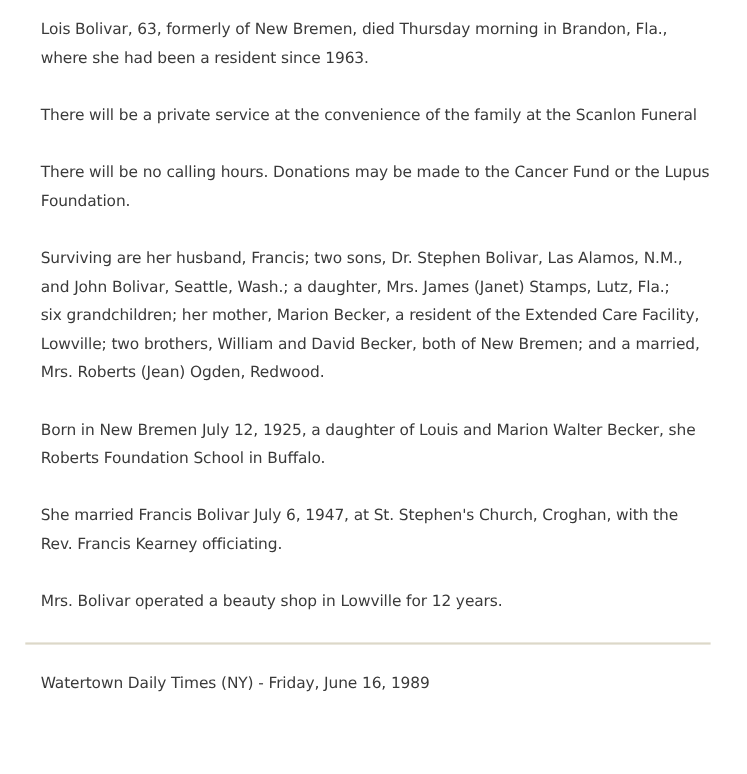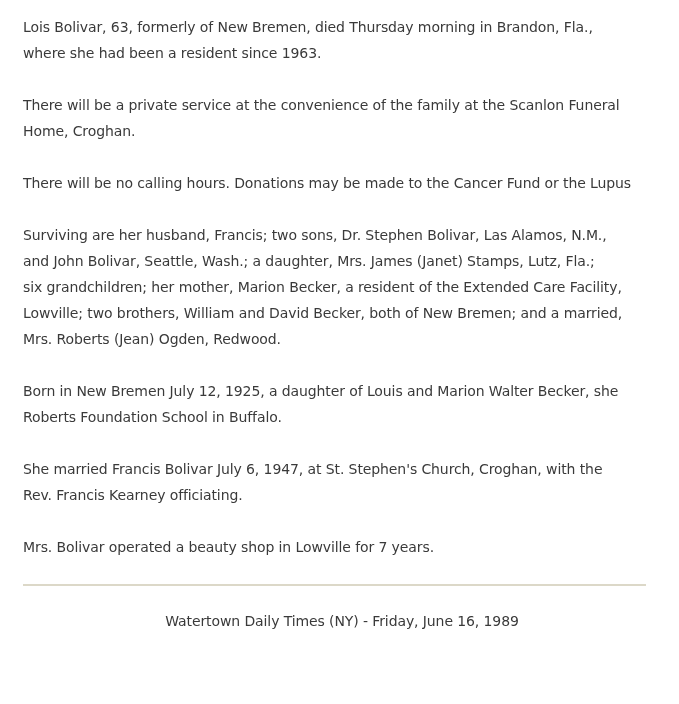--- a/index.html
+++ b/index.html
@@ -20,51 +20,51 @@
     font-family: "DejaVu Sans", sans-serif;
     font-size: 14px;
     color: var(--text, #3a3a3a);
   }
   .para { margin: 0; }
   .para + .para { margin-top: 26px; }
   .line {
     line-height: 26px;
     white-space: nowrap;
     letter-spacing: -0.1px;
+    margin-left: 14px;
   }
   .divider {
     border: none;
     height: 2px;
     width: 623px;
     margin: 24px 0 0 0;
     background: var(--divider, #dcd8c8);
   }
   .source {
     margin-top: 22px;
-    text-align: center;
   }
 </style>
 </head>
 <body>
 
 <div class="page" style="--bg: #ffffff; --text: #3a3a3a; --divider: #dcd8c8;">
   <div class="doc">
 
     <div class="para">
       <div class="line">Lois Bolivar, 63, formerly of New Bremen, died Thursday morning in Brandon, Fla.,</div>
       <div class="line">where she had been a resident since 1963.</div>
     </div>
 
     <div class="para">
       <div class="line">There will be a private service at the convenience of the family at the Scanlon Funeral</div>
-      <div class="line">Home, Croghan.</div>
     </div>
 
     <div class="para">
       <div class="line">There will be no calling hours. Donations may be made to the Cancer Fund or the Lupus</div>
+      <div class="line">Foundation.</div>
     </div>
 
     <div class="para">
       <div class="line">Surviving are her husband, Francis; two sons, Dr. Stephen Bolivar, Las Alamos, N.M.,</div>
       <div class="line">and John Bolivar, Seattle, Wash.; a daughter, Mrs. James (Janet) Stamps, Lutz, Fla.;</div>
       <div class="line">six grandchildren; her mother, Marion Becker, a resident of the Extended Care Facility,</div>
       <div class="line">Lowville; two brothers, William and David Becker, both of New Bremen; and a married,</div>
       <div class="line">Mrs. Roberts (Jean) Ogden, Redwood.</div>
     </div>
 
@@ -72,21 +72,21 @@
       <div class="line">Born in New Bremen July 12, 1925, a daughter of Louis and Marion Walter Becker, she</div>
       <div class="line">Roberts Foundation School in Buffalo.</div>
     </div>
 
     <div class="para">
       <div class="line">She married Francis Bolivar July 6, 1947, at St. Stephen's Church, Croghan, with the</div>
       <div class="line">Rev. Francis Kearney officiating.</div>
     </div>
 
     <div class="para">
-      <div class="line">Mrs. Bolivar operated a beauty shop in Lowville for 7 years.</div>
+      <div class="line">Mrs. Bolivar operated a beauty shop in Lowville for 12 years.</div>
     </div>
 
     <hr class="divider">
 
     <div class="source">
       <div class="line">Watertown Daily Times (NY) - Friday, June 16, 1989</div>
     </div>
 
   </div>
 </div>

